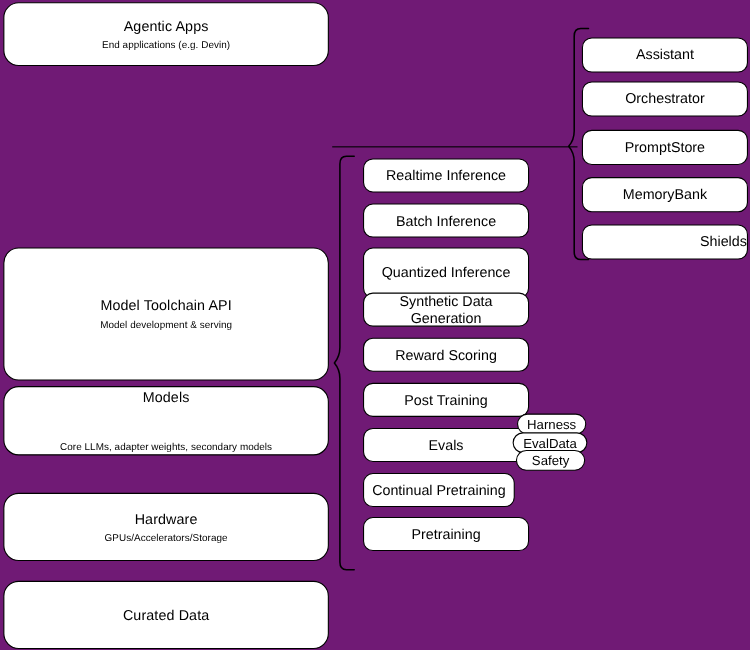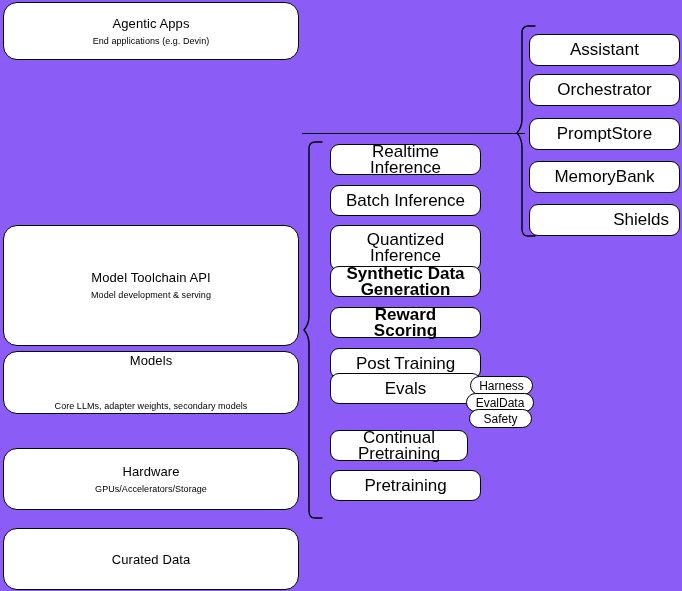--- a/index.html
+++ b/index.html
@@ -10,21 +10,21 @@
   }
   body {
     font-family: "Liberation Sans", sans-serif;
     color: #000000;
   }
   #canvas {
     position: relative;
     width: 682px;
     height: 591px;
     overflow: hidden;
-    background: #8b5cf6;
+    background: #701a75;
   }
 
   
   .node {
     position: absolute;
     box-sizing: border-box;
     background: #ffffff;
     border: 1px solid #000000;
     display: flex;
     flex-direction: column;
@@ -51,23 +51,23 @@
   }
 
   
   .layer.tall-center {
     justify-content: center;
   }
 
   
   .chip {
     border-radius: 9px;
-    font-size: 17px;
+    font-size: 13px;
     line-height: 16px;
-    padding: 0 10px;
+    padding: 0 0;
   }
 
   
   .pill {
     border-radius: 999px;
     font-size: 12px;
     line-height: 14px;
     padding: 0 5px;
     white-space: nowrap;
   }
@@ -129,30 +129,30 @@
 
   <div class="node chip" style="left:330px; top:144px; width:151px; height:31px;">
     <span>Realtime Inference</span>
   </div>
   <div class="node chip" style="left:330px; top:185px; width:151px; height:31px;">
     <span>Batch Inference</span>
   </div>
   <div class="node chip" style="left:330px; top:225px; width:151px; height:46px;">
     <span>Quantized Inference</span>
   </div>
-  <div class="node chip" style="left:330px; top:266px; width:151px; height:31px;font-weight:bold;">
+  <div class="node chip" style="left:330px; top:266px; width:151px; height:31px;">
     <span>Synthetic Data Generation</span>
   </div>
-  <div class="node chip" style="left:330px; top:307px; width:151px; height:31px;font-weight:bold;">
+  <div class="node chip" style="left:330px; top:307px; width:151px; height:31px;">
     <span>Reward Scoring</span>
   </div>
   <div class="node chip" style="left:330px; top:348px; width:151px; height:31px;">
     <span>Post Training</span>
   </div>
-  <div class="node chip" style="left:330px; top:373px; width:151px; height:31px;">
+  <div class="node chip" style="left:330px; top:389px; width:151px; height:31px;">
     <span>Evals</span>
   </div>
   <div class="node chip" style="left:330px; top:430px; width:138px; height:31px;">
     <span>Continual Pretraining</span>
   </div>
   <div class="node chip" style="left:330px; top:470px; width:151px; height:31px;">
     <span>Pretraining</span>
   </div>
 
   <div class="node pill" style="left:470px; top:376px; width:63px; height:19px; z-index:4;">

